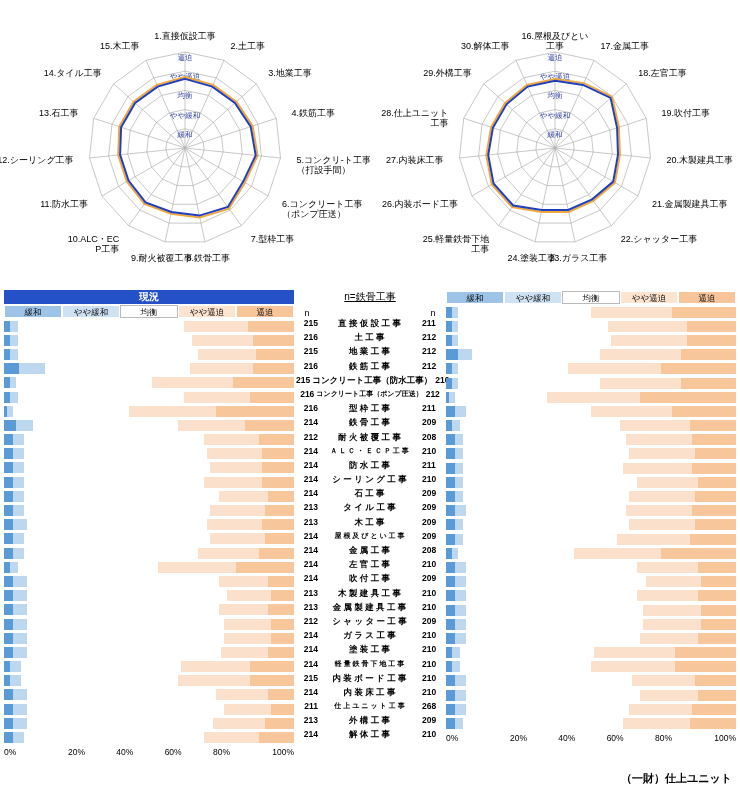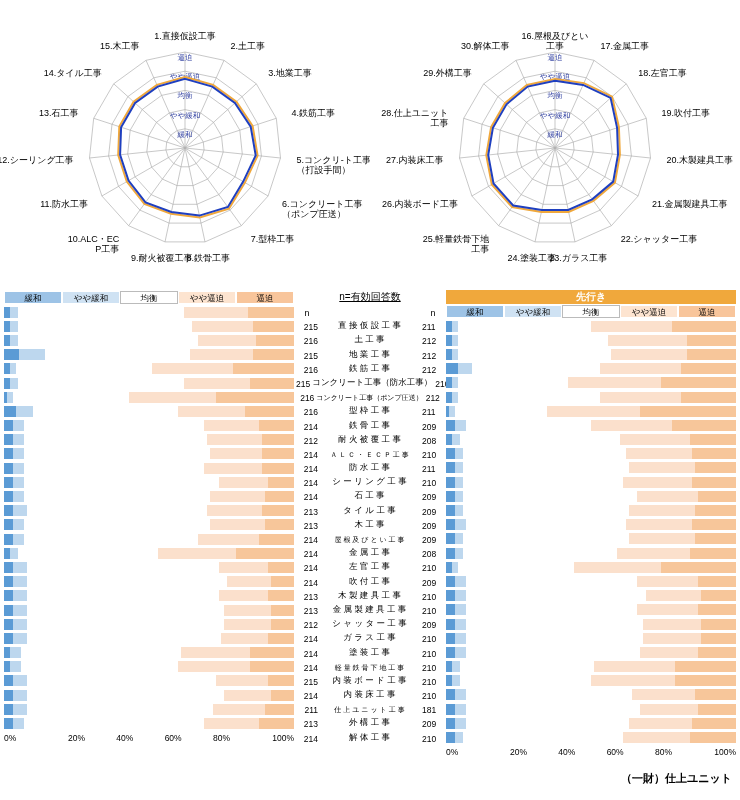--- a/index.html
+++ b/index.html
@@ -50,21 +50,21 @@
   .axis span:first-child{text-align:left;}
   .axis span:last-child{text-align:right;}
 
   
   .center-col{position:absolute;left:296px;top:0;width:148px;}
   .center-head{height:14px;text-align:center;font-size:10px;}
   .nhdr{display:flex;font-size:9px;height:14px;align-items:flex-end;}
   .nhdr .nl{width:22px;text-align:center;}
   .nhdr .nm{flex:1;}
   .nhdr .nr{width:22px;text-align:center;}
-  .crow{height:14.2px;display:flex;align-items:flex-end;font-size:8.5px;}
+  .crow{height:14.2px;display:flex;align-items:flex-start;font-size:8.5px;font-weight:bold;}
   .crow .nl{width:22px;text-align:right;padding-right:2px;}
   .crow .nm{flex:1;text-align:center;white-space:nowrap;}
   .crow .nr{width:22px;text-align:left;padding-left:3px;}
   .underline-title{text-decoration:underline;}
   .footer{
     position:absolute;right:8px;bottom:4px;font-size:11px;font-weight:bold;
   }
 </style>
 </head>
 <body>
@@ -160,20 +160,21 @@
         <text x="78.5" y="116.4" text-anchor="end" class="lbl"><tspan x="78.5" dy="0">28.仕上ユニット</tspan><tspan x="78.5" dy="10">工事</tspan></text>
         <text x="101.8" y="76.1" text-anchor="end" class="lbl"><tspan x="101.8" dy="0">29.外構工事</tspan></text>
         <text x="139.4" y="48.7" text-anchor="end" class="lbl"><tspan x="139.4" dy="0">30.解体工事</tspan></text>
       </svg>
   </div>
 </div>
 
 <div class="bars-area">
 
   <div class="panel left">
+    <div class="panel-title">現況</div>
     <div class="legend">
       <div class="lg1">緩和</div>
       <div class="lg2">やや緩和</div>
       <div class="lg3">均衡</div>
       <div class="lg4">やや逼迫</div>
       <div class="lg5">逼迫</div>
     </div>
     <div class="rows" id="rows-left">
         <div class="row">
           <div class="bar">
@@ -450,21 +451,21 @@
         <span>0%</span>
         <span>20%</span>
         <span>40%</span>
         <span>60%</span>
         <span>80%</span>
         <span>100%</span>
       </div>
   </div>
 
   <div class="center-col">
-    <div class="center-head underline-title">n=有効回答数</div>
+    <div class="center-head underline-title">n=鉄骨工事</div>
     <div class="nhdr">
       <div class="nl">n</div>
       <div class="nm"></div>
       <div class="nr">n</div>
     </div>
     <div id="rows-center">
         <div class="crow">
           <div class="nl">215</div>
           <div class="nm">直 接 仮 設 工 事</div>
           <div class="nr">211</div>
@@ -595,37 +596,36 @@
           <div class="nr">210</div>
         </div>
         <div class="crow">
           <div class="nl">214</div>
           <div class="nm">内 装 床 工 事</div>
           <div class="nr">210</div>
         </div>
         <div class="crow">
           <div class="nl">211</div>
           <div class="nm" style="font-size: 7px;">仕 上 ユ ニ ッ ト 工 事</div>
-          <div class="nr">181</div>
+          <div class="nr">268</div>
         </div>
         <div class="crow">
           <div class="nl">213</div>
           <div class="nm">外 構 工 事</div>
           <div class="nr">209</div>
         </div>
         <div class="crow">
           <div class="nl">214</div>
           <div class="nm">解 体 工 事</div>
           <div class="nr">210</div>
         </div>
       </div>
   </div>
 
   <div class="panel right">
-    <div class="panel-title">先行き</div>
     <div class="legend">
       <div class="lg1">緩和</div>
       <div class="lg2">やや緩和</div>
       <div class="lg3">均衡</div>
       <div class="lg4">やや逼迫</div>
       <div class="lg5">逼迫</div>
     </div>
     <div class="rows" id="rows-right">
         <div class="row">
           <div class="bar">

